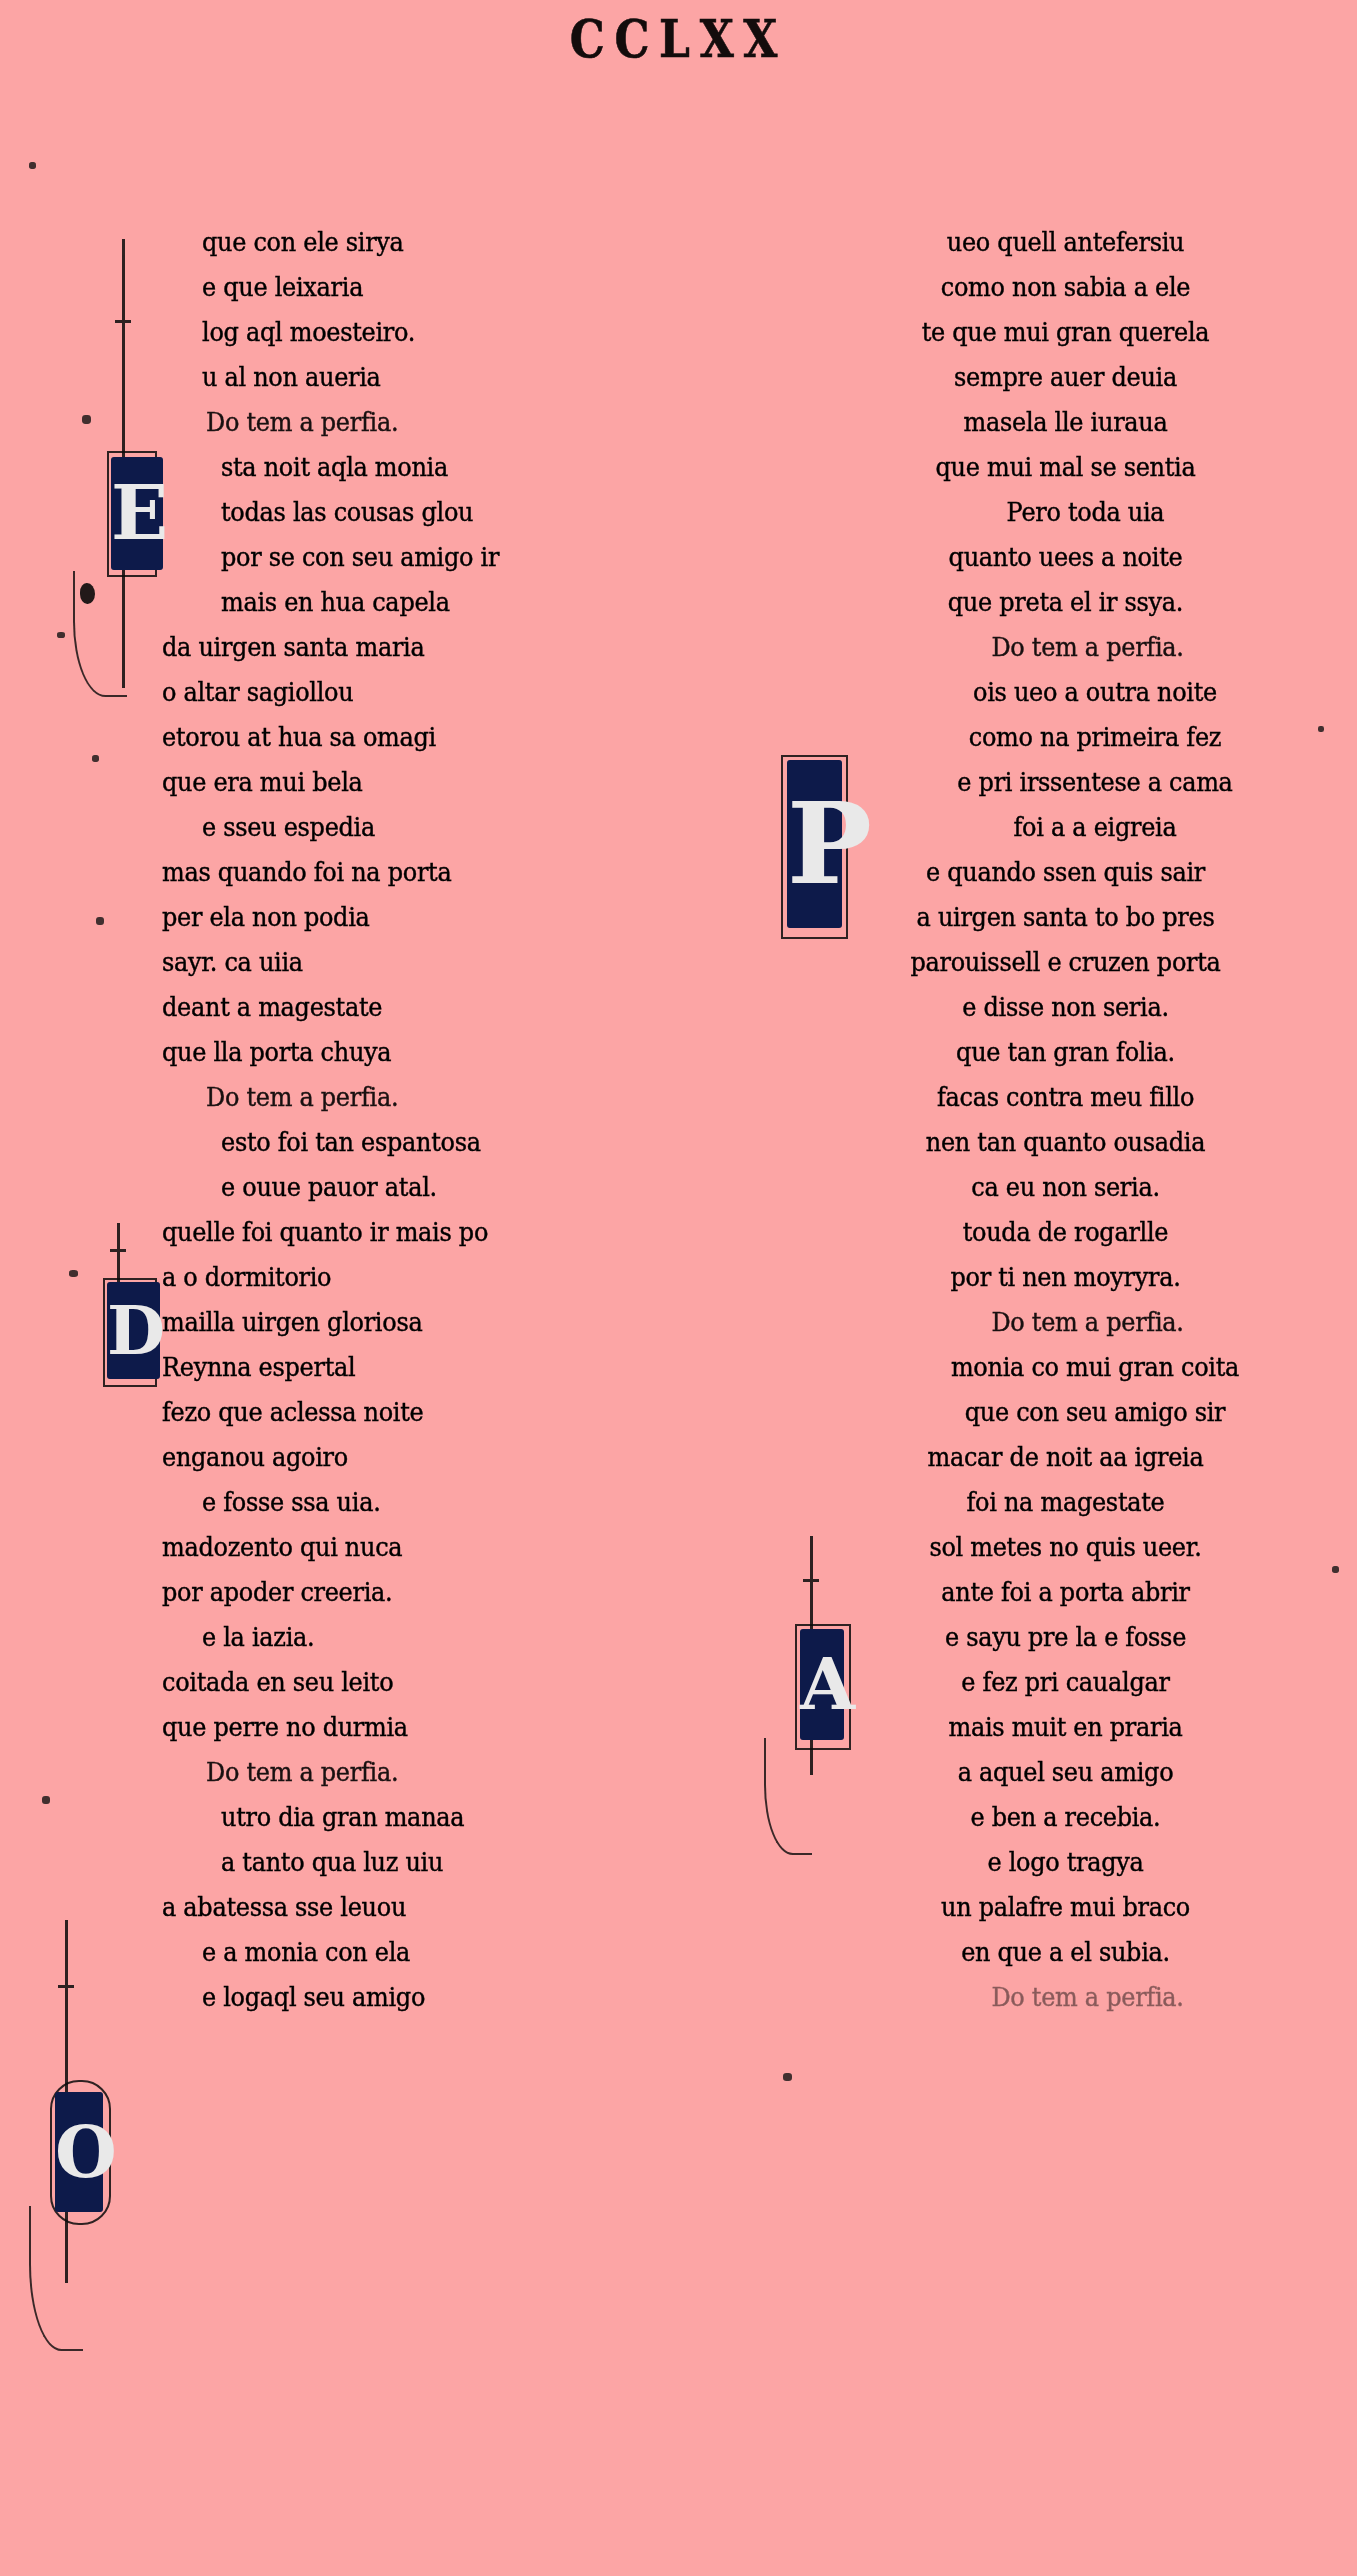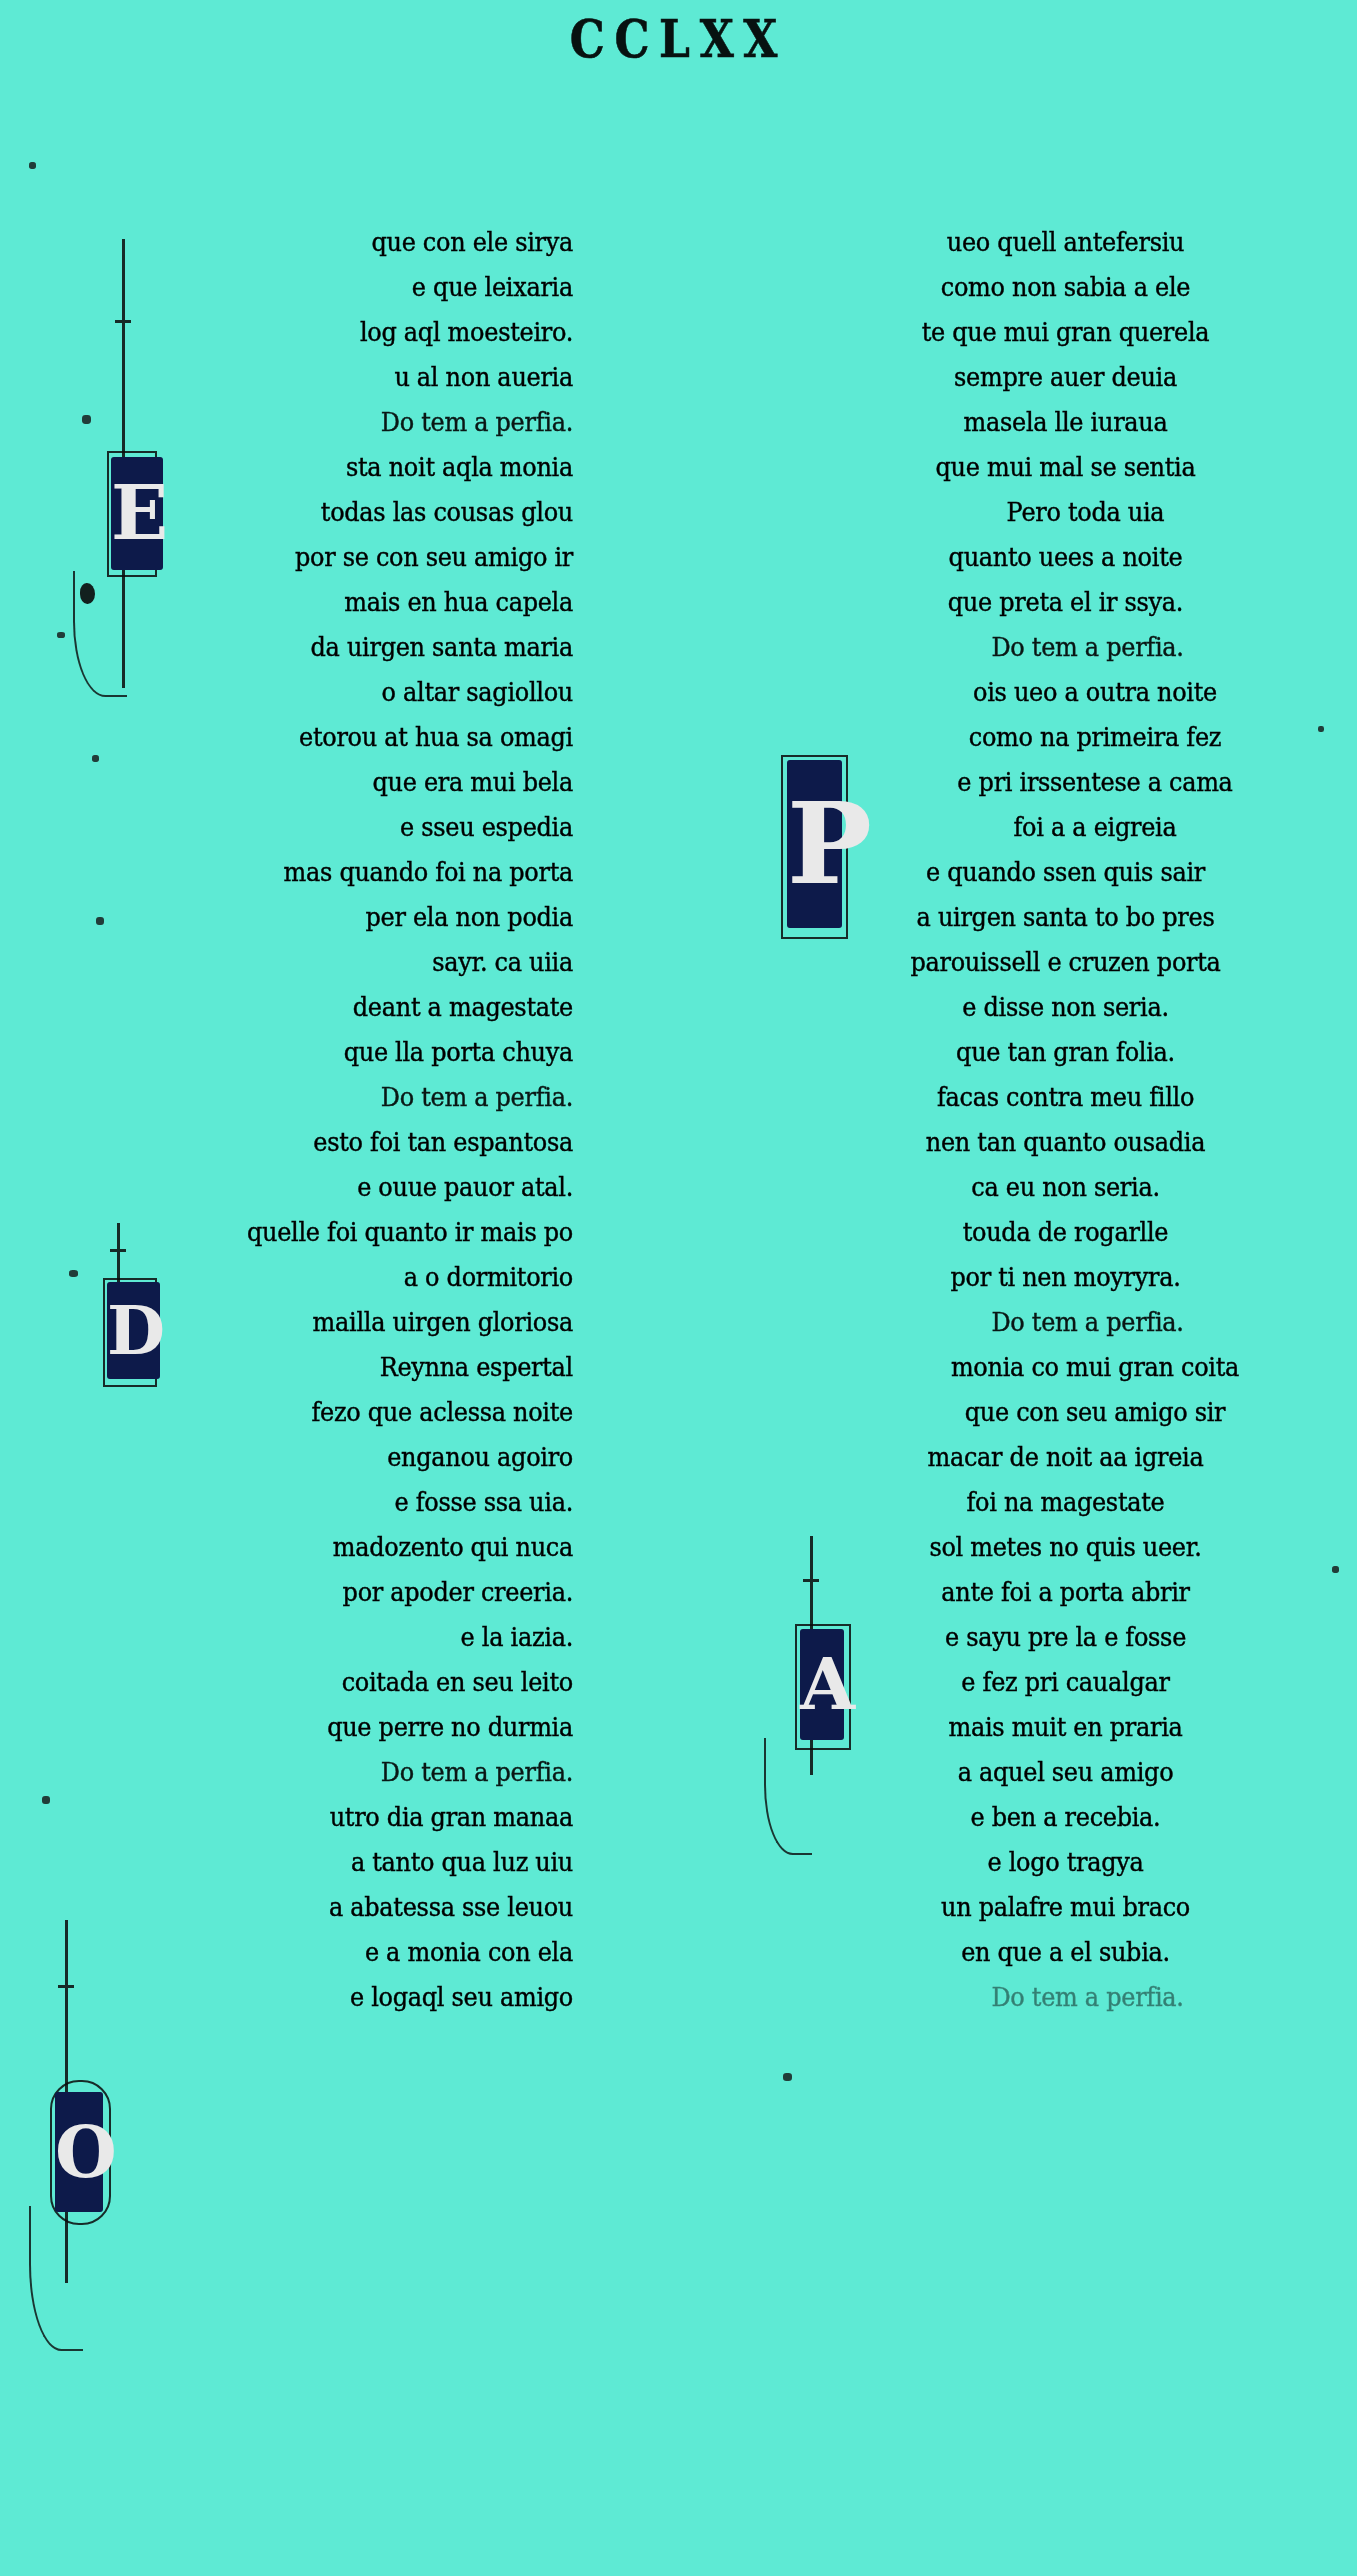--- a/index.html
+++ b/index.html
@@ -11,21 +11,21 @@
     width: 1357px;
     height: 2576px;
     position: relative;
     font-family: "DejaVu Serif", serif;
     overflow: hidden;
   }
 
   #page {
     position: absolute;
     inset: 0;
-    background: #5eead4;
+    background: #fca5a5;
   }
 
   
   #folio-header {
     position: absolute;
     top: 13.4px;
     left: 0;
     width: 100%;
     text-align: center;
   }
@@ -49,21 +49,21 @@
     border-radius: 40%;
     opacity: 0.8;
   }
 
   
   .column {
     position: absolute;
     top: 220px;
     width: 411px;
   }
-  #col-left  { left: 162px; text-align: right; }
+  #col-left  { left: 162px; }
   #col-right { left: 860px; text-align: center; }
 
   .verse-line {
     position: relative;
     font-family: "DejaVu Serif", serif;
     font-size: 24px;
     line-height: 45px;
     color: #0b0b0b;
     white-space: pre;
     letter-spacing: -0.3px;

